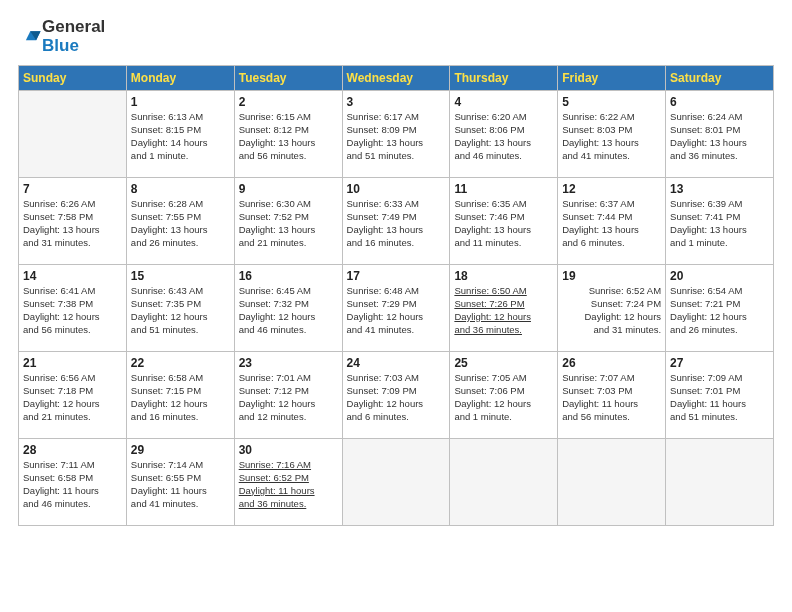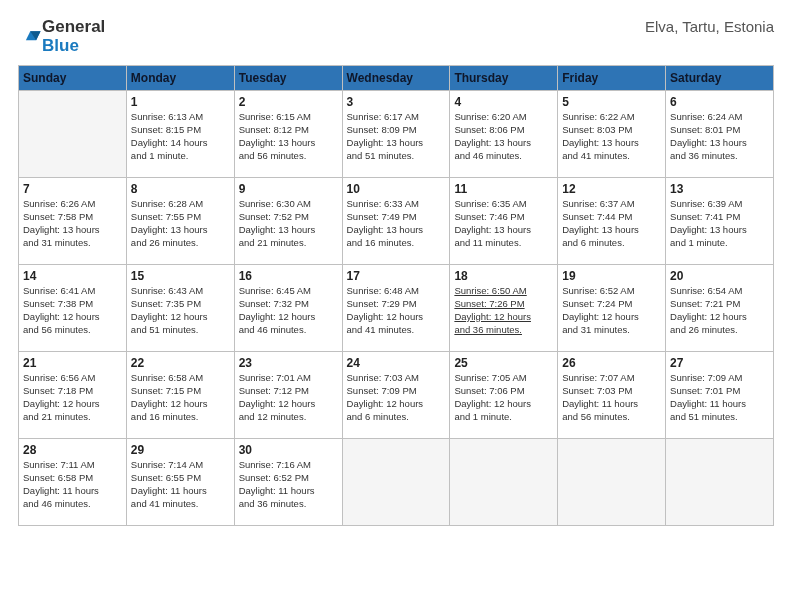--- a/index.html
+++ b/index.html
@@ -63,21 +63,21 @@
       color: #555;
     }
     .calendar {
       flex: 1;
       border-collapse: collapse;
       width: 100%;
       table-layout: fixed;
     }
     .calendar th {
       background: #2e74b5;
-      color: #0f172a;
+      color: #fde047;
       font-size: 12px;
       font-weight: bold;
       padding: 5px 4px;
       text-align: left;
       border: 1px solid #c0c0c0;
     }
     .calendar td {
       border: 1px solid #c0c0c0;
       vertical-align: top;
       padding: 4px 4px 3px 4px;
@@ -110,21 +110,20 @@
       <svg class="logo-icon" viewBox="0 0 30 30">
         <polygon points="8,22 22,22 28,10 14,10" fill="#1a7abf"></polygon>
         <polygon points="14,10 22,22 28,10" fill="#0d5a8f"></polygon>
       </svg>
       <div class="logo-text">
         <span class="logo-general">General</span>
         <span class="logo-blue">Blue</span>
       </div>
     </div>
     <div class="title-block">
-      <div class="title-sub">Elva, Tartu, Estonia</div>
     </div>
   </div>
 
   <table class="calendar">
     <thead>
       <tr>
         <th>Sunday</th>
         <th>Monday</th>
         <th>Tuesday</th>
         <th>Wednesday</th>
@@ -261,21 +260,21 @@
           </td>
           <td>
             <span class="day-number">18</span>
             <div class="day-info" style="white-space: pre-line; text-decoration: underline;">Sunrise: 6:50 AM
 Sunset: 7:26 PM
 Daylight: 12 hours
 and 36 minutes.</div>
           </td>
           <td>
             <span class="day-number">19</span>
-            <div class="day-info" style="white-space: pre-line;">Sunrise: 6:52 AM
+            <div class="day-info" style="white-space: pre-line; text-align: right;">Sunrise: 6:52 AM
 Sunset: 7:24 PM
 Daylight: 12 hours
 and 31 minutes.</div>
           </td>
           <td>
             <span class="day-number">20</span>
             <div class="day-info" style="white-space: pre-line;">Sunrise: 6:54 AM
 Sunset: 7:21 PM
 Daylight: 12 hours
 and 26 minutes.</div>
@@ -342,21 +341,21 @@
           </td>
           <td>
             <span class="day-number">29</span>
             <div class="day-info" style="white-space: pre-line;">Sunrise: 7:14 AM
 Sunset: 6:55 PM
 Daylight: 11 hours
 and 41 minutes.</div>
           </td>
           <td>
             <span class="day-number">30</span>
-            <div class="day-info" style="white-space: pre-line;">Sunrise: 7:16 AM
+            <div class="day-info" style="white-space: pre-line; text-decoration: underline;">Sunrise: 7:16 AM
 Sunset: 6:52 PM
 Daylight: 11 hours
 and 36 minutes.</div>
           </td>
           <td class="empty"></td>
           <td class="empty"></td>
           <td class="empty"></td>
           <td class="empty"></td>
         </tr>
       </tbody>

